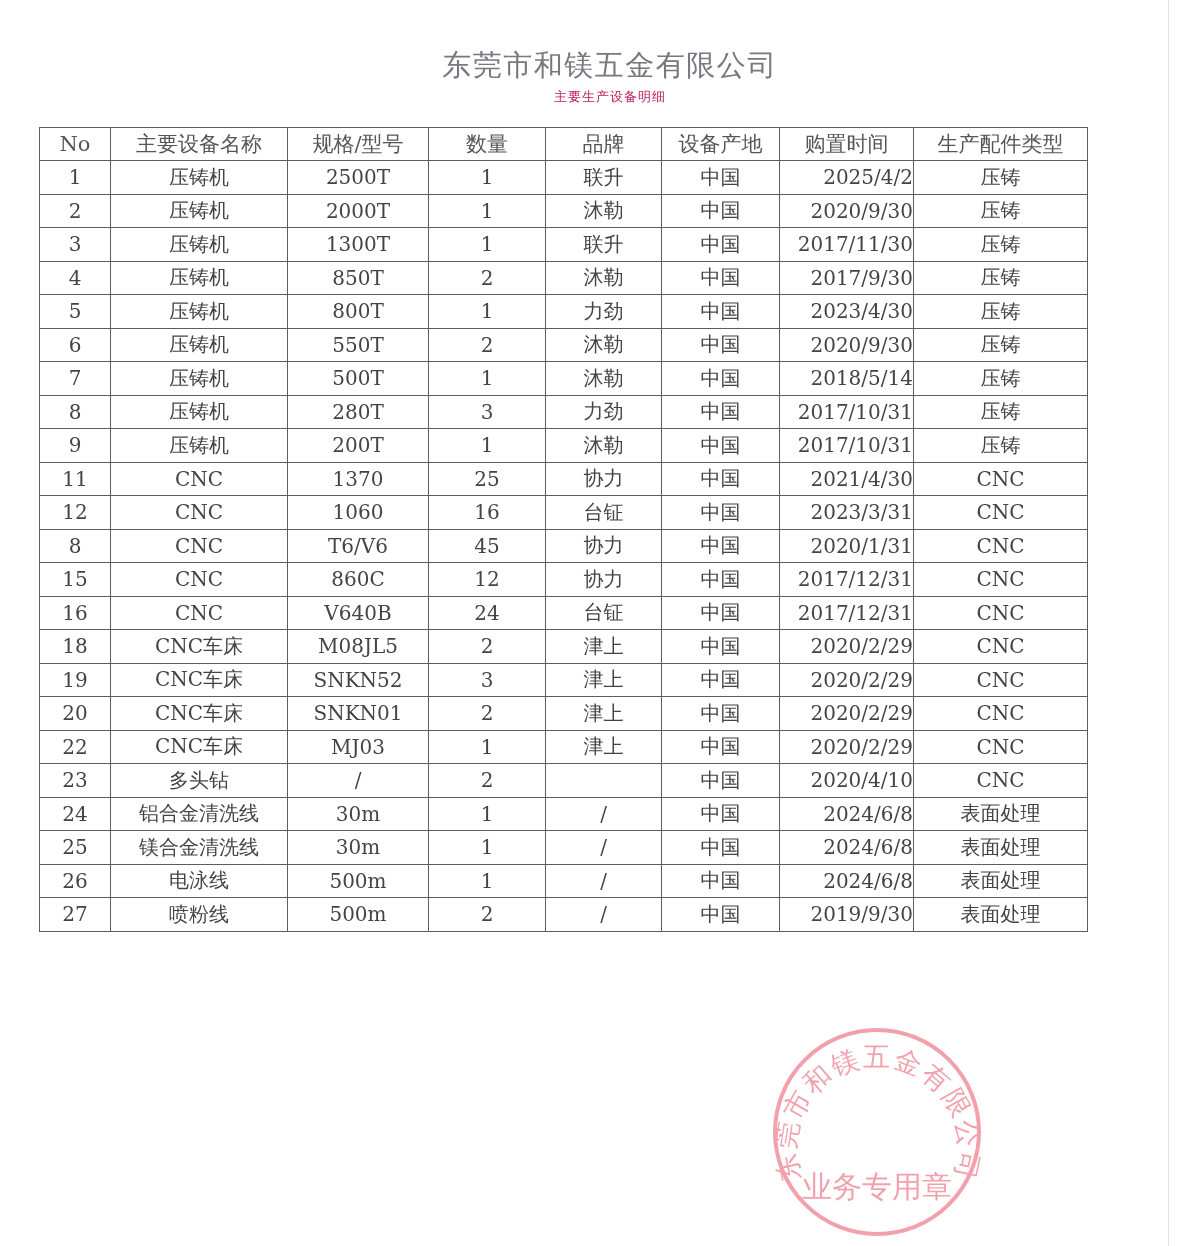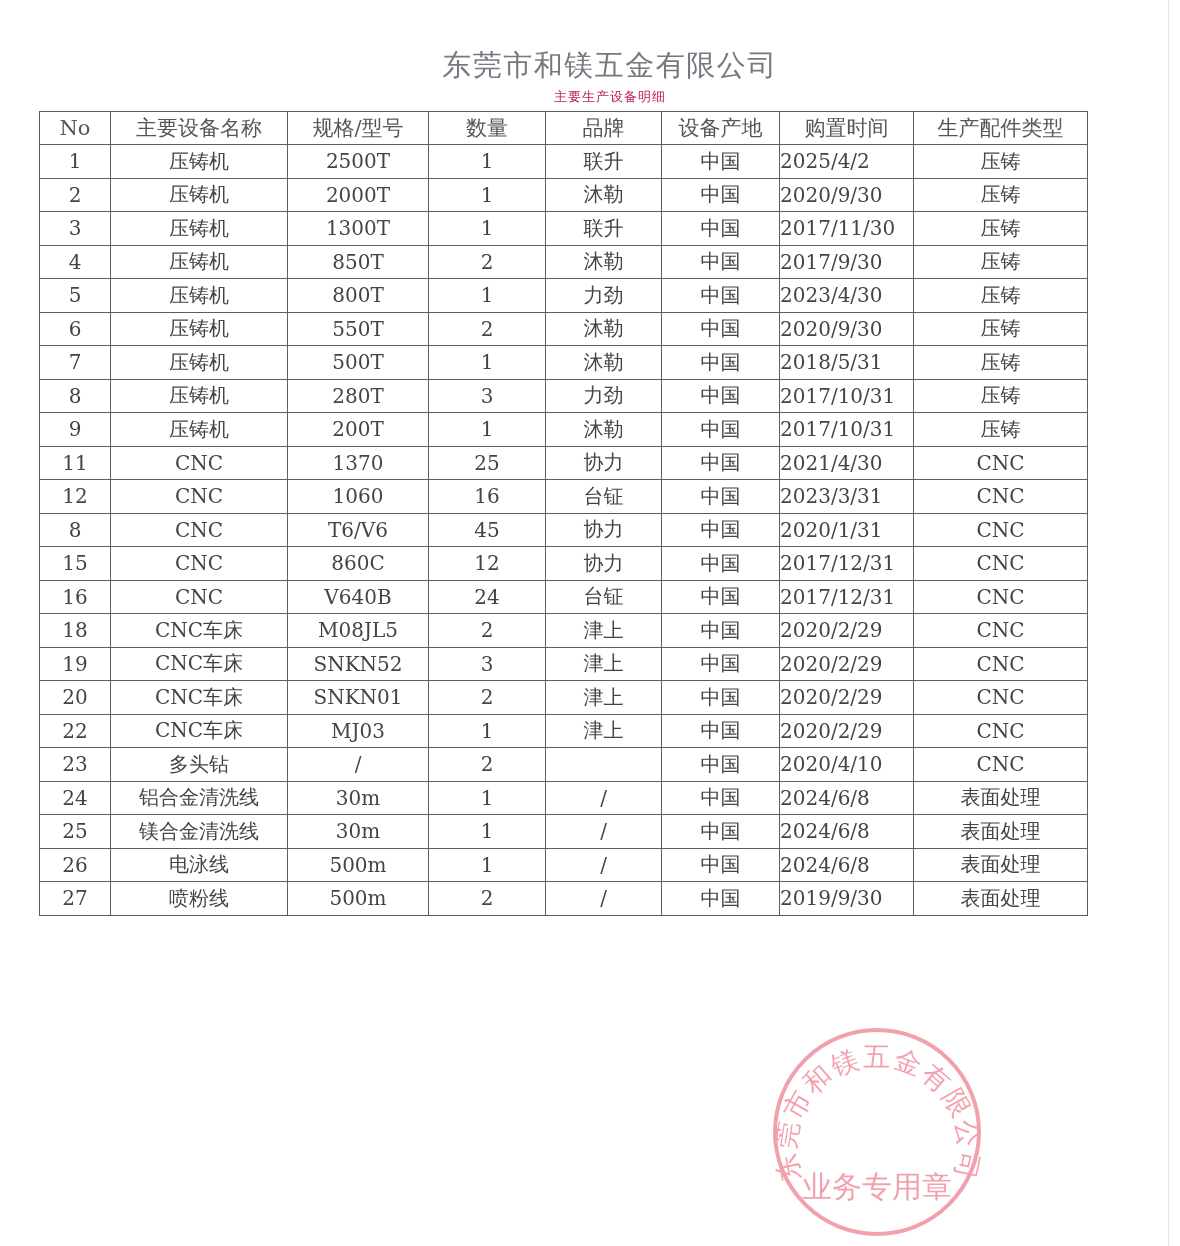--- a/index.html
+++ b/index.html
@@ -2,27 +2,27 @@
 <html><head>
 <meta charset="utf-8">
 <style>
   html, body { margin: 0; padding: 0; background: #ffffff; }
   body { width: 1180px; height: 1246px; position: relative; overflow: hidden;
          font-family: "DejaVu Serif", "Liberation Serif", serif; color: #3a3a3a; }
   .page-edge { position: absolute; left: 1168px; top: 0; width: 1px; height: 1246px; background: #e4e4e8; }
   .title-wrap { position: absolute; left: 380px; width: 460px; text-align: center; }
   .t1 { top: 46px; font-size: 29px; color: #787880; letter-spacing: 1.5px; }
   .t2 { top: 88px; font-size: 13px; color: #be185d; letter-spacing: 1px; }
-  table.equip { position: absolute; left: 39px; top: 111px; border-collapse: collapse;
+  table.equip { position: absolute; left: 39px; top: 127px; border-collapse: collapse;
                 table-layout: fixed; width: 1048px; padding-left: 48px; }
   table.equip th, table.equip td { border: 1.6px solid #5c5c66; padding: 0; height: 32.5px;
                 font-weight: normal; font-size: 20px; color: #444448; white-space: nowrap; overflow: hidden; }
   table.equip th { height: 32px; font-size: 21px; color: #55555c; }
   td.c, th.c { text-align: center; }
-  td.l { text-align: left; padding-left: 3px; }
+  td.l { text-align: right; padding-left: 3px; }
   .stamp { position: absolute; left: 770px; top: 1025px; width: 215px; height: 215px; pointer-events: none; opacity: 0.55; }
 </style>
 </head>
 <body>
 
 <div class="page-edge"></div>
 
 <div class="title-wrap t1">东莞市和镁五金有限公司</div>
 <div class="title-wrap t2">主要生产设备明细</div>
 
@@ -110,21 +110,21 @@
         <td class="l">2020/9/30</td>
         <td class="c">压铸</td>
       </tr>
       <tr>
         <td class="c">7</td>
         <td class="c">压铸机</td>
         <td class="c">500T</td>
         <td class="c">1</td>
         <td class="c">沐勒</td>
         <td class="c">中国</td>
-        <td class="l">2018/5/31</td>
+        <td class="l">2018/5/14</td>
         <td class="c">压铸</td>
       </tr>
       <tr>
         <td class="c">8</td>
         <td class="c">压铸机</td>
         <td class="c">280T</td>
         <td class="c">3</td>
         <td class="c">力劲</td>
         <td class="c">中国</td>
         <td class="l">2017/10/31</td>

